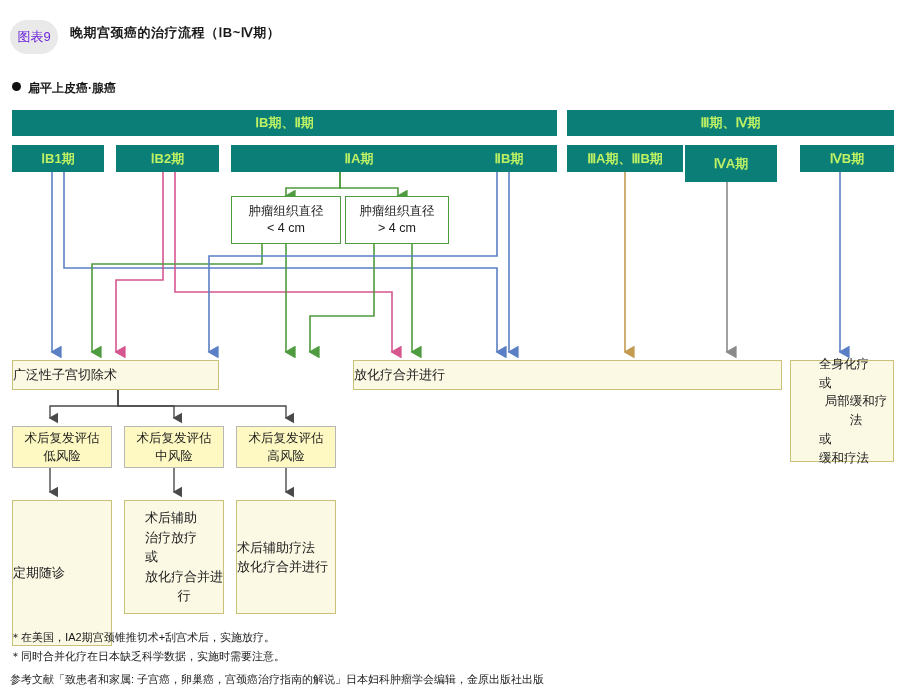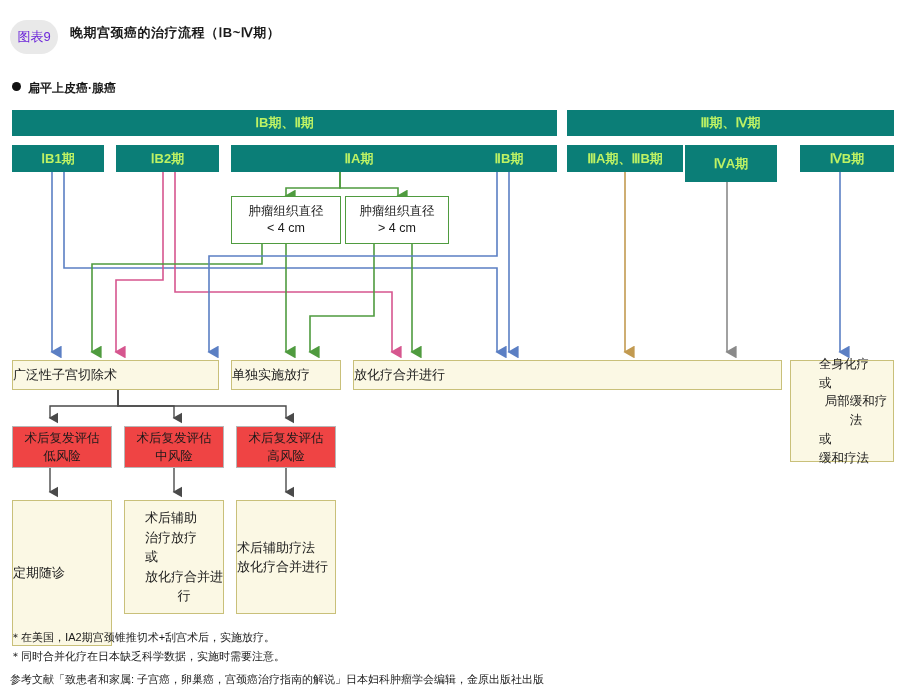--- a/index.html
+++ b/index.html
@@ -55,21 +55,21 @@
     position: absolute;
     border: 1px solid #c9c07a;
     background: #fbf8e4;
     font-size: 13px;
     display: flex; flex-direction: column; align-items: flex-start; justify-content: center;
     text-align: center; line-height: 1.5;
   }
   .grey {
     position: absolute;
     border: 1px solid #b7b7b7;
-    background: #ef4444;
+    background: #fef9c3;
     font-size: 12.5px;
     display: flex; flex-direction: column; align-items: center; justify-content: center;
     text-align: center; line-height: 1.45;
   }
 
   
   .notes { position: absolute; left: 10px; top: 628px; font-size: 11px; line-height: 1.7; }
   .ref { position:absolute; left: 10px; top: 672px; font-size: 11px; color:#222; }
 
   svg.wires { position: absolute; left:0; top:0; width:906px; height:692px; pointer-events:none; }
@@ -178,23 +178,20 @@
     <span>肿瘤组织直径</span>
     <span>&lt; 4 cm</span>
   </div>
   <div class="outline-green" style="left:345px; top:196px; width:104px; height:48px;">
     <span>肿瘤组织直径</span>
     <span>&gt; 4 cm</span>
   </div>
 
   <div class="cream" style="left:12px; top:360px; width:207px; height:30px;">
     <span>广泛性子宫切除术</span>
-  </div>
-  <div class="cream" style="left:231px; top:360px; width:110px; height:30px;">
-    <span>单独实施放疗</span>
   </div>
   <div class="cream" style="left:353px; top:360px; width:429px; height:30px;">
     <span>放化疗合并进行</span>
   </div>
   <div class="cream" style="left:790px; top:360px; width:104px; height:102px; font-size:12.5px;padding-left:28px;">
     <span>全身化疗</span>
     <span>或</span>
     <span>局部缓和疗法</span>
     <span>或</span>
     <span>缓和疗法</span>

